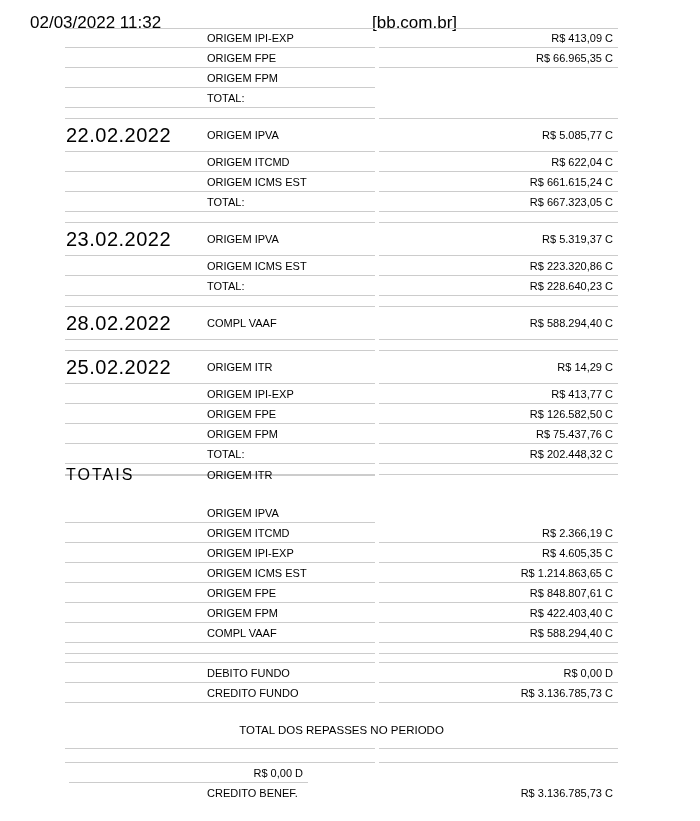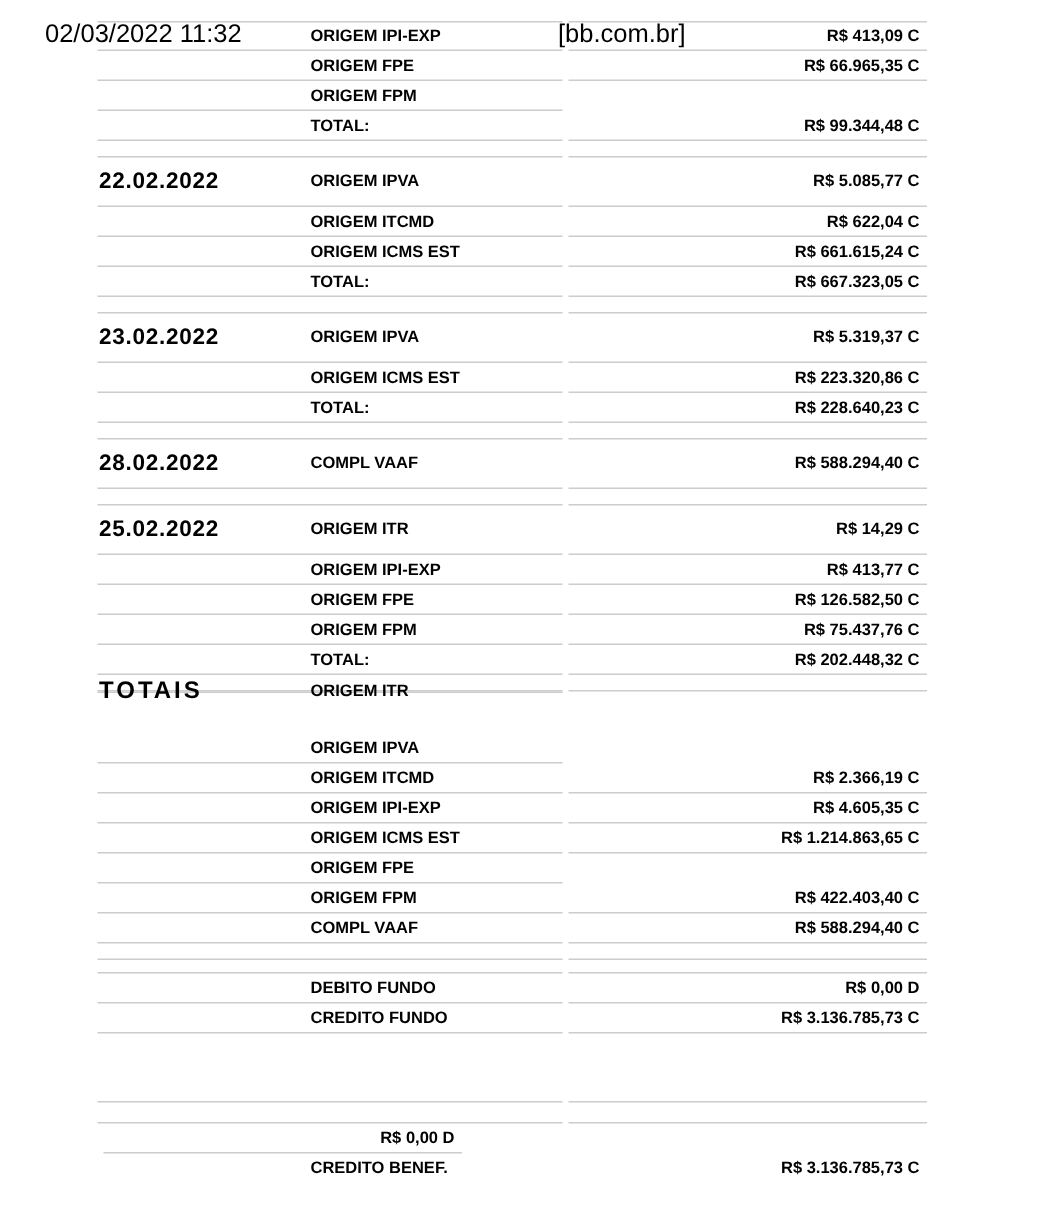--- a/index.html
+++ b/index.html
@@ -9,40 +9,40 @@
     background: var(--paper);
     color: var(--ink);
     font-family: "Liberation Sans", sans-serif;
     position: relative;
     overflow: hidden;
   }
   .print-header { position: absolute; top: 13px; left: 0; width: 100%; height: 14px; font-size: 17px; }
   .print-timestamp { position: absolute; left: 30px; top: 0; white-space: nowrap; }
   .print-source { position: absolute; left: 372px; top: 0; white-space: nowrap; }
 
-  .report { position: absolute; top: 14px; left: 65px; width: 553px; font-weight: bold; }
+  .report { position: absolute; top: 28px; left: 65px; width: 553px; }
   .row { display: flex; width: 553px; }
   .cell { border-bottom: 1px solid var(--line); position: relative; }
   .cell-left  { width: 310px; }
   .cell-right { width: 239px; margin-left: 4px; }
 
   .row-line   { height: 0; }
   .row-line .cell { border-bottom: 1px solid var(--line); height: 0; border-bottom-width: 1px; }
   .row-normal { height: 20px; }
   .row-date   { height: 33px; }
   .row-totais { height: 28px; flex-direction: column; }
   .row-sep    { height: 11px; }
   .row-sep-sm { height: 9px; }
   .row-sep-lg { height: 14px; }
   .row-heading { height: 46px; position: relative; }
   .row-last .cell { border-bottom: none; }
 
   .date-text {
     position: absolute; left: 1px; top: 50%; transform: translateY(-50%);
-    font-size: 15px; letter-spacing: 0.5px; white-space: nowrap;
+    font-size: 20px; letter-spacing: 0.5px; white-space: nowrap;
   }
   .row-totais .date-text { font-size: 16px; letter-spacing: 2px; }
   .label-text {
     position: absolute; left: 142px; top: 50%; transform: translateY(-50%);
     font-size: 11px; white-space: nowrap;
   }
   .value-text {
     position: absolute; right: 5px; top: 50%; transform: translateY(-50%);
     font-size: 11px; white-space: nowrap;
   }
@@ -82,23 +82,20 @@
       </div>
       <div class="row row-normal">
         <div class="cell cell-left">
           <span class="label-text">ORIGEM FPM</span>
         </div>
       </div>
       <div class="row row-normal">
         <div class="cell cell-left">
           <span class="label-text">TOTAL:</span>
         </div>
-        <div class="cell cell-right">
-          <span class="value-text">R$ 99.344,48 C</span>
-        </div>
       </div>
       <div class="row row-sep">
         <div class="cell cell-left"></div>
         <div class="cell cell-right"></div>
       </div>
       <div class="row row-date">
         <div class="cell cell-left">
           <span class="date-text">22.02.2022</span>
           <span class="label-text">ORIGEM IPVA</span>
         </div>
@@ -253,20 +250,23 @@
           <span class="label-text">ORIGEM ICMS EST</span>
         </div>
         <div class="cell cell-right">
           <span class="value-text">R$ 1.214.863,65 C</span>
         </div>
       </div>
       <div class="row row-normal">
         <div class="cell cell-left">
           <span class="label-text">ORIGEM FPE</span>
         </div>
+        <div class="cell cell-right">
+          <span class="value-text">R$ 848.807,61 C</span>
+        </div>
       </div>
       <div class="row row-normal">
         <div class="cell cell-left">
           <span class="label-text">ORIGEM FPM</span>
         </div>
         <div class="cell cell-right">
           <span class="value-text">R$ 422.403,40 C</span>
         </div>
       </div>
       <div class="row row-normal">
@@ -297,20 +297,21 @@
         <div class="cell cell-left">
           <span class="label-text">CREDITO FUNDO</span>
         </div>
         <div class="cell cell-right">
           <span class="value-text">R$ 3.136.785,73 C</span>
         </div>
       </div>
       <div class="row row-heading">
         <div class="cell cell-left"></div>
         <div class="cell cell-right"></div>
+        <span class="heading-text">TOTAL DOS REPASSES NO PERIODO</span>
       </div>
       <div class="row row-sep-lg">
         <div class="cell cell-left"></div>
         <div class="cell cell-right"></div>
       </div>
       <div class="row row-normal">
         <div class="cell cell-right">
           <span class="value-text">R$ 0,00 D</span>
         </div>
       </div>

